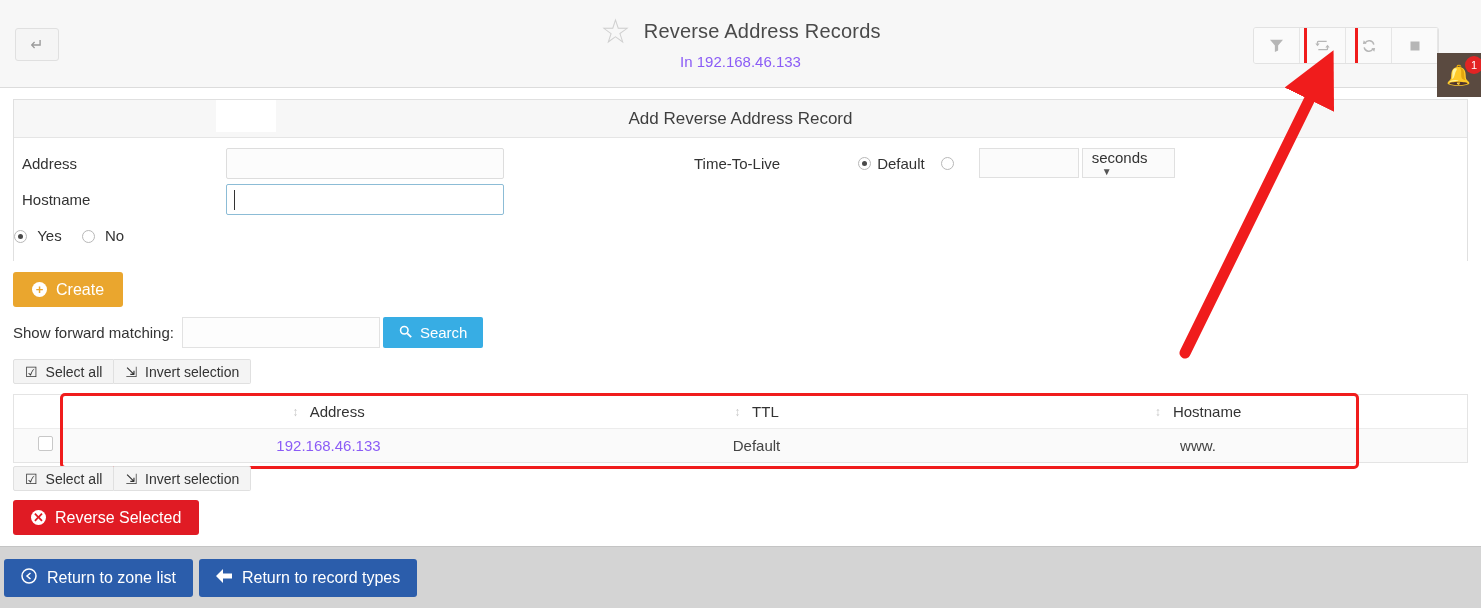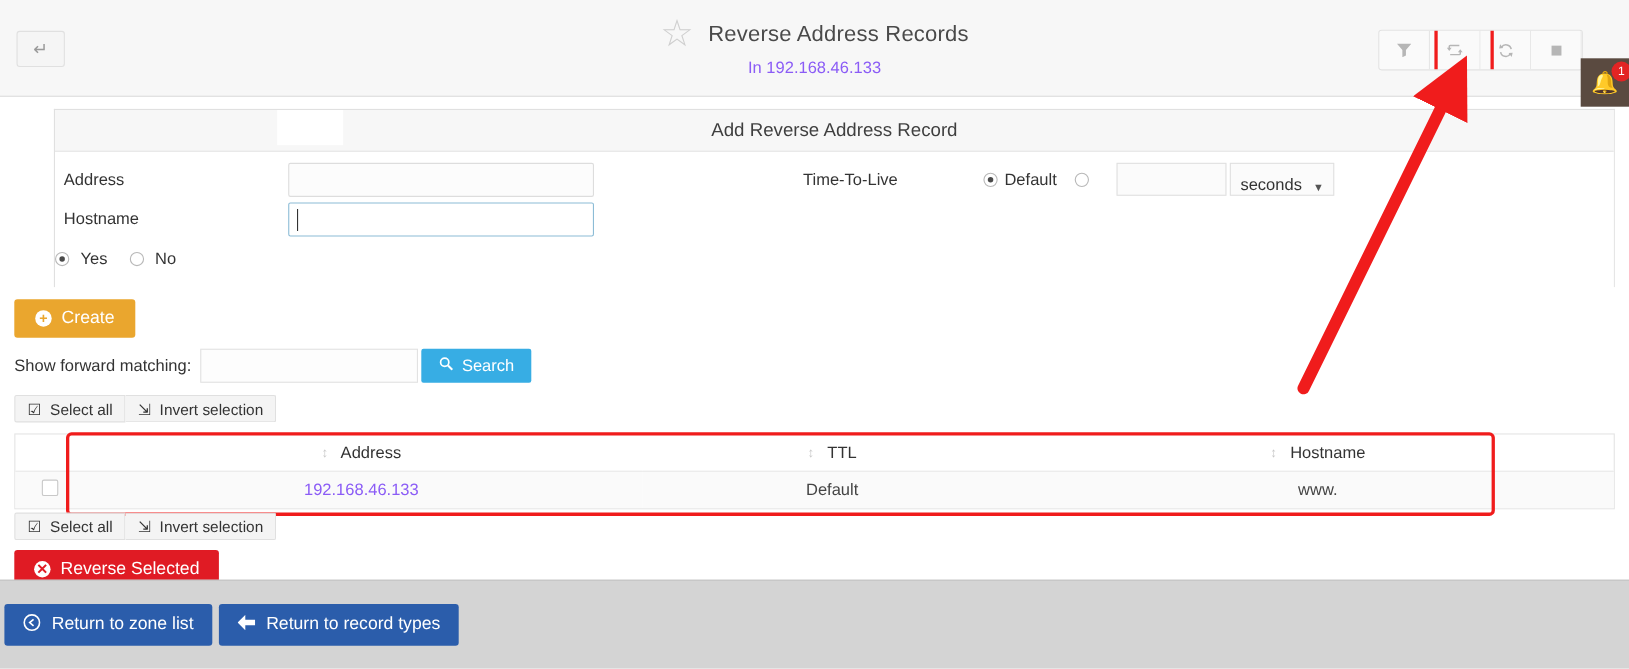--- a/index.html
+++ b/index.html
@@ -59,21 +59,21 @@
   .notif .count {
     position:absolute; right:-2px; top:3px;
     background:#e32424; color:#fff; border-radius:50%;
     min-width:18px; height:18px; font-size:11px;
     display:flex; align-items:center; justify-content:center; padding:0 3px;
   }
 
   
   .content { padding:0 13px; }
 
-  .form-card { border:1px solid #e0e0e0; border-bottom:none; margin-top:11px;margin-left:36px; }
+  .form-card { border:1px solid #e0e0e0; border-bottom:none; margin-top:11px; }
   .form-head {
     height:38px; background:#f7f7f7; border-bottom:1px solid #e5e5e5;
     display:flex; align-items:center; justify-content:center;
     font-size:17px; color:#3f3f3f; position:relative;
   }
   .head-patch {
     position:absolute; left:202px; top:0; width:60px; height:32px; background:#fff;
   }
   .form-body { background:#fff; padding:7px 0 8px 0; }
   .form-row { display:flex; align-items:center; min-height:36px; }
@@ -95,22 +95,22 @@
     content:""; position:absolute; left:3px; top:3px;
     width:5px; height:5px; border-radius:50%; background:#4a4a4a;
   }
   .rlabel { margin:0 16px 0 6px; font-size:15px; }
 
   .ttl-label { width:auto; margin-left:190px; font-size:15px; color:#333; }
   .ttl-controls { display:flex; align-items:center; margin-left:78px; gap:0; }
   .ttl-num { width:100px; height:30px; border:1px solid #e0e0e0; background:#fbfbfb; margin-left:25px; }
   .ttl-sel {
     height:30px; min-width:93px; border:1px solid #e0e0e0; background:#fbfbfb;
-    display:flex; align-items:flex-end; justify-content:space-between;
-    padding:0 9px; font-size:15px; color:#333; margin-left:3px; cursor:pointer;
+    display:flex; align-items:flex-start; justify-content:space-between;
+    padding:0 9px; font-size:15px; color:#333; margin-left:3px; cursor:pointer;flex-direction:column;
   }
   .ttl-sel .caretd { font-size:10px; color:#555; margin-left:10px; }
 
   .create-btn {
     margin-top:11px; display:inline-flex; align-items:center; gap:9px;
     background:#eaa62e; color:#fff; border:none; border-radius:3px;
     height:35px; padding:0 19px; font-size:16px; cursor:pointer;
     font-family:"Liberation Sans", sans-serif;
   }
   .circ-icon {
@@ -161,21 +161,21 @@
   .sel-group2 { display:inline-flex; margin-top:3px; position:relative; z-index:1; }
   .delete-btn {
     display:inline-flex; align-items:center; gap:9px; margin-top:9px;
     background:#e01b24; color:#fff; border:none; border-radius:3px;
     height:35px; padding:0 18px; font-size:16px; cursor:pointer;
     font-family:"Liberation Sans", sans-serif;
   }
 
   
   .footer {
-    position:absolute; left:0; bottom:0; width:1481px; height:81px;
+    position:absolute; left:0; bottom:0; width:1481px; height:62px;
     background:#d4d4d4; border-top:1px solid #c4c4c4;
     display:flex; align-items:center; padding-left:4px; gap:6px;
   }
   .foot-btn {
     display:inline-flex; align-items:center; gap:10px;
     background:#2b5dab; color:#fff; border:none; border-radius:3px;
     height:38px; padding:0 17px; font-size:16px; cursor:pointer;
     font-family:"Liberation Sans", sans-serif;
   }
 

